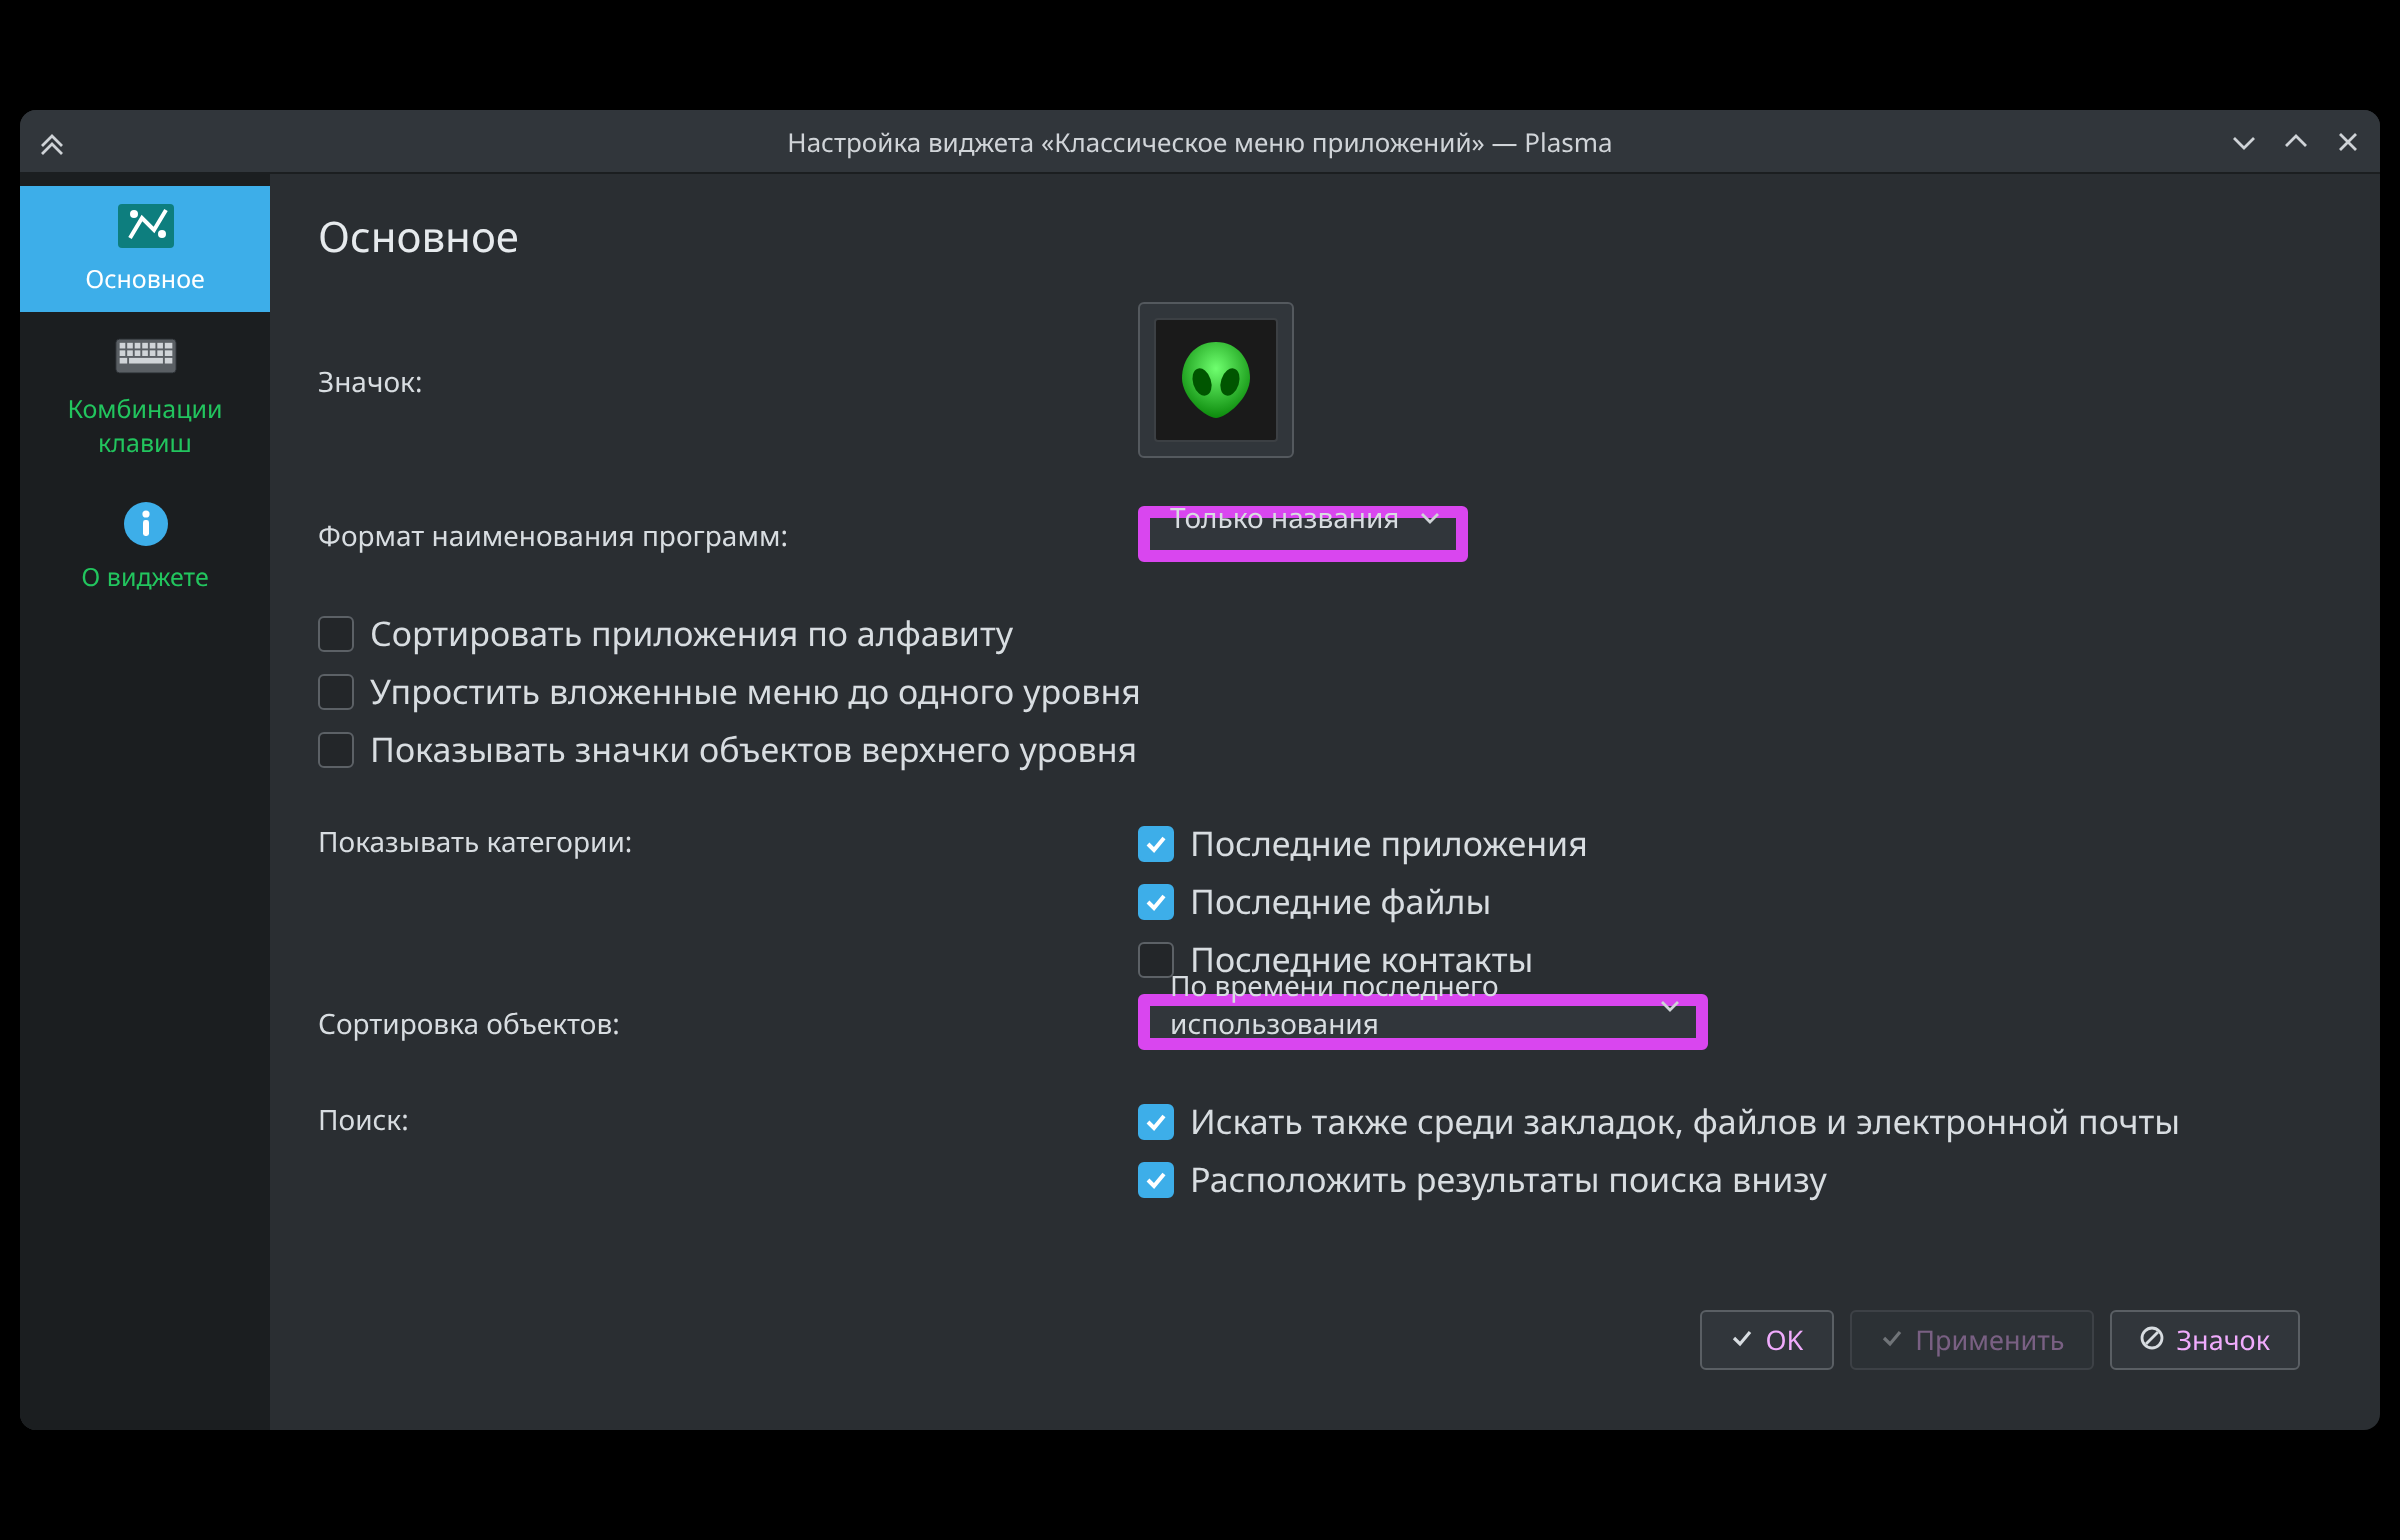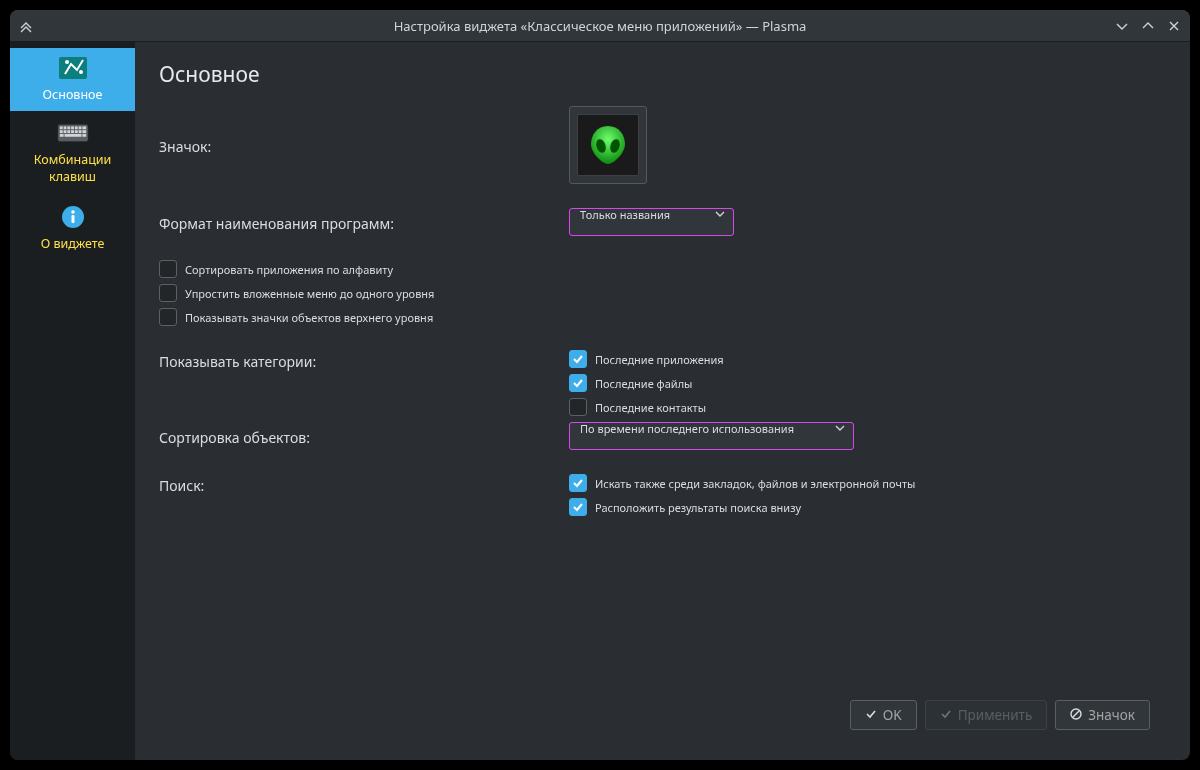--- a/index.html
+++ b/index.html
@@ -11,21 +11,21 @@
     body {
       background: #000;
       width: 1200px;
       height: 770px;
       display: flex;
       align-items: center;
       justify-content: center;
     }
     .window {
       width: 1180px;
-      height: 750px;
+      height: 660px;
       background: #2a2e32;
       border-radius: 8px;
       display: flex;
       flex-direction: column;
       box-shadow: 0 0 0 1px rgba(0,0,0,0.5);
       overflow: hidden;
     }
     .titlebar {
       height: 32px;
       background: #31363b;
@@ -74,21 +74,21 @@
       display: flex;
       flex-direction: column;
     }
     .sidebar-item {
       padding: 6px 4px 8px 4px;
       display: flex;
       flex-direction: column;
       align-items: center;
       gap: 4px;
       cursor: pointer;
-      color: #fde047;
+      color: #22c55e;
       font-size: 12.5px;
       text-align: center;
       border-radius: 4px;
       margin: 2px 4px;
     }
     .sidebar-item.active {
       background: #3daee9;
       color: #fff;
       margin: 0 0;
       border-radius: 0;
@@ -150,40 +150,40 @@
       background: #1a1a1a;
       border: 1px solid #3c4044;
       border-radius: 2px;
       display: flex;
       align-items: center;
       justify-content: center;
     }
     .select-control {
       height: 28px;
       background: #31363b;
-      border: 1px solid #d946ef;
+      border: 6px solid #d946ef;
       border-radius: 3px;
       padding: 0 26px 16px 10px;
-      font-size: 11px;
+      font-size: 14px;
       color: #d8dde1;
       position: relative;
       display: inline-flex;
       align-items: center;
       min-width: 165px;
       cursor: pointer;
     }
     .select-control .chev {
       position: absolute;
       right: 8px;
     }
     .checkbox-row {
       display: flex;
       align-items: center;
       gap: 8px;
-      font-size: 11px;
+      font-size: 17px;
     }
     .checkbox {
       width: 18px;
       height: 18px;
       border: 1px solid #5c6166;
       border-radius: 3px;
       background: #232629;
       display: flex;
       align-items: center;
       justify-content: center;
@@ -198,21 +198,21 @@
       display: flex;
       justify-content: flex-end;
       gap: 8px;
     }
     .btn {
       height: 30px;
       padding: 0 14px;
       background: #31363b;
       border: 1px solid #5a5f64;
       border-radius: 3px;
-      color: #a3a3a3;
+      color: #f0abfc;
       font-size: 13.5px;
       display: flex;
       align-items: center;
       gap: 6px;
       cursor: pointer;
     }
     .btn.disabled {
       opacity: 0.4;
       cursor: default;
     }

